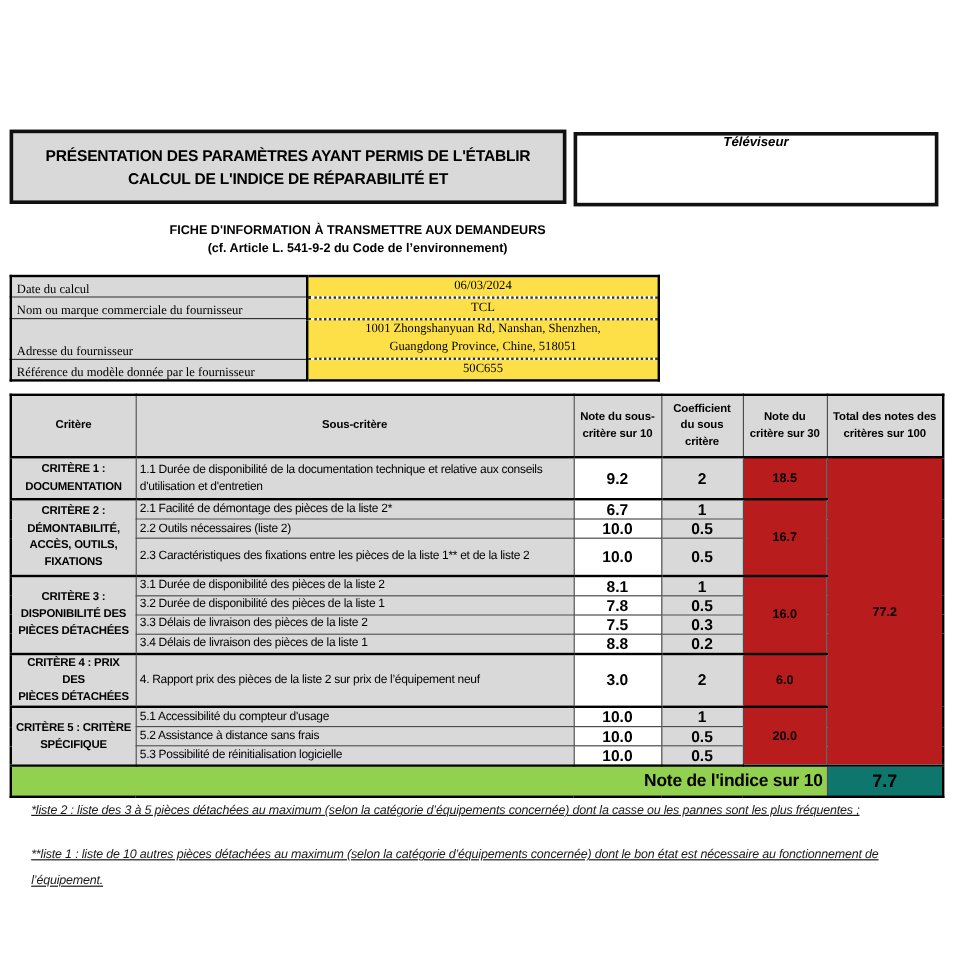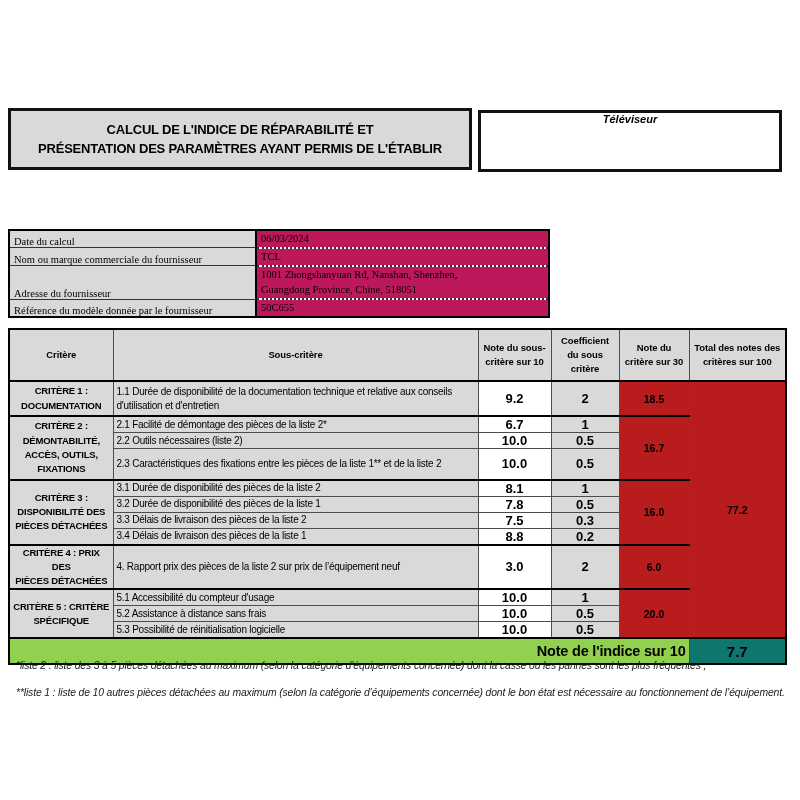--- a/index.html
+++ b/index.html
@@ -28,22 +28,22 @@
 
   
   .info-table {
     position: absolute; left: 8px; top: 229px; width: 542px;
     border-collapse: collapse; table-layout: fixed; border: 2.5px solid #000;
     font-size: 10.5px;
   }
   .info-table td { padding: 0 4px; overflow: hidden; font-family: Liberation Serif, serif; }
   .il { background: #D9D9D9; border-top: 1px solid #333; vertical-align: bottom; }
   .iv {
-    background: #be185d; border-top: 2px dotted #333; border-left: 2.5px solid #000;
-    vertical-align: middle; white-space: pre-line; line-height: 1.5;
+    background: #fde047; border-top: 2px dotted #333; border-left: 2.5px solid #000;
+    text-align: center; vertical-align: middle; white-space: pre-line; line-height: 1.5;
   }
   .info-table tr:first-child td { border-top: none; }
   .ir-s td { height: 17px; }
   .ir-m td { height: 32px; }
 
   
   .score-table {
     position: absolute; left: 8px; top: 328px; width: 777px;
     border-collapse: collapse; table-layout: fixed; border: 2.5px solid #000;
   }
@@ -78,36 +78,38 @@
     font-size: 14.5px; padding-right: 6px; height: 26px; letter-spacing: -0.2px;
   }
   .final-note { background: #0f766e; text-align: center; font-weight: bold; font-size: 15px; }
 
   
   .footnotes {
     position: absolute; left: 10px; top: 649px; width: 784px;
     font-style: italic; font-size: 10.4px; letter-spacing: -0.15px;
     line-height: 2.05; color: #1a1a1a;
   }
-  .footnotes p { margin: 6px; }
+  .footnotes p { margin: 16px; text-decoration: underline; }
 </style>
 </head>
 <body>
 
 <div class="page">
 
   <div class="title-box">
+    <div>PRÉSENTATION DES PARAMÈTRES AYANT PERMIS DE L'ÉTABLIR</div>
     <div>CALCUL DE L'INDICE DE RÉPARABILITÉ ET</div>
-    <div>PRÉSENTATION DES PARAMÈTRES AYANT PERMIS DE L'ÉTABLIR</div>
   </div>
 
   <div class="product-box">
     <span>Téléviseur</span>
   </div>
 
+  <div class="subtitle">FICHE D'INFORMATION À TRANSMETTRE AUX DEMANDEURS</div>
+  <div class="subtitle2">(cf. Article L. 541-9-2 du Code de l’environnement)</div>
 
   <table class="info-table">
     <colgroup>
         <col style="width:247px">
         <col>
       </colgroup>
     <tbody>
       <tr class="ir-s">
         <td class="il">Date du calcul</td>
         <td class="iv">06/03/2024</td>

